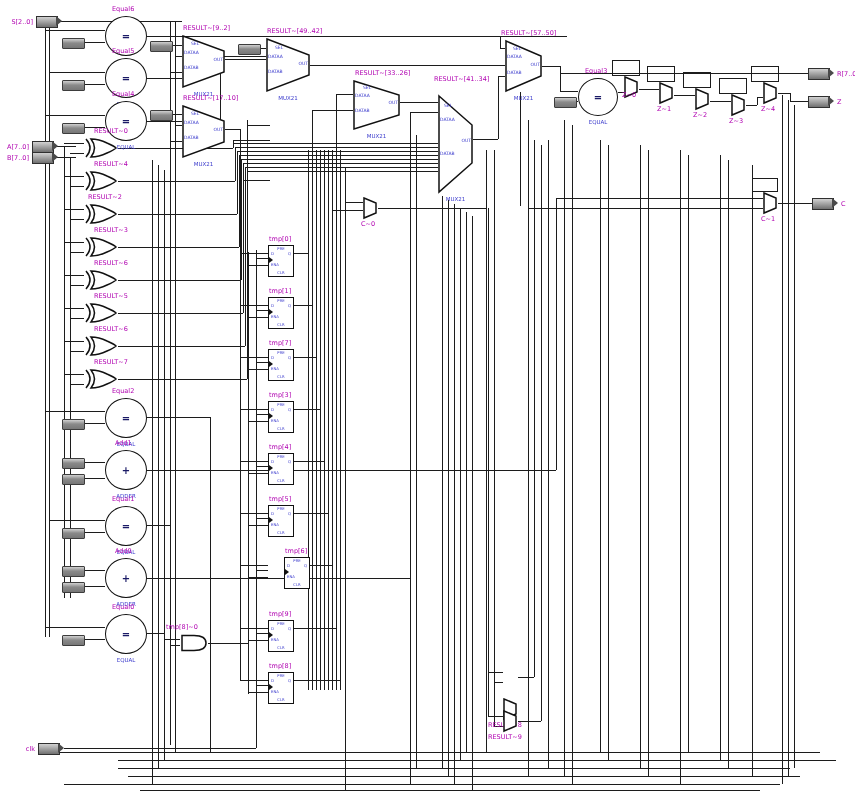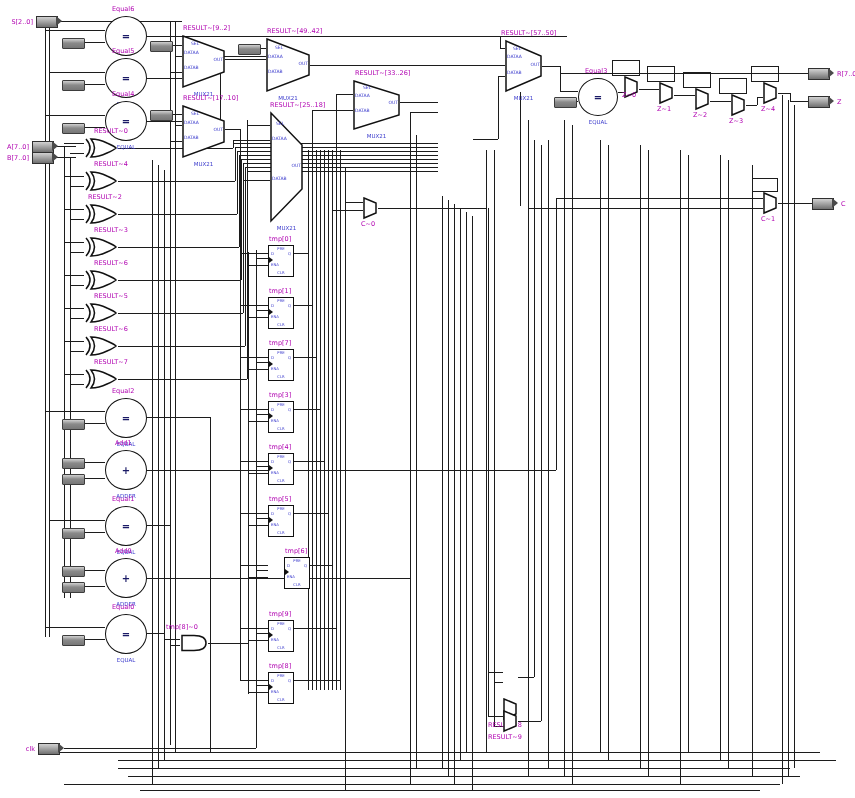--- a/index.html
+++ b/index.html
@@ -224,40 +224,40 @@
     <span class="nm" style="left:1px;top:-10px">RESULT~[49..42]</span>
     <svg class="shape" width="44" height="54">
         <polygon points="1,1 43,17 43,37 1,53"></polygon>
       </svg>
     <span class="pl" style="left:9px;top:8px">SEL</span>
     <span class="pl" style="left:2px;top:17px">DATAA</span>
     <span class="pl" style="left:2px;top:32px">DATAB</span>
     <span class="pl" style="right:2px;top:24px">OUT</span>
     <span class="tp" style="left:50%;bottom:-9px;transform:translateX(-50%)">MUX21</span>
   </div>
-  <div class="comp" style="left:270px;top:112px;width:33px;height:110px">
-    <span class="nm" style="left:0px;top:-10px">RESULT~[25..18]</span>
-    <svg class="shape" width="33" height="110">
-        <polygon points="1,1 32,33 32,77 1,109"></polygon>
-      </svg>
-    <span class="pl" style="left:6px;top:10px">SEL</span>
-    <span class="pl" style="left:2px;top:25px">DATAA</span>
-    <span class="pl" style="left:2px;top:65px">DATAB</span>
-    <span class="pl" style="right:2px;top:52px">OUT</span>
-    <span class="tp" style="left:50%;bottom:-9px;transform:translateX(-50%)">MUX21</span>
-  </div>
   <div class="comp" style="left:353px;top:80px;width:47px;height:50px">
     <span class="nm" style="left:2px;top:-10px">RESULT~[33..26]</span>
     <svg class="shape" width="47" height="50">
         <polygon points="1,1 46,15 46,35 1,49"></polygon>
       </svg>
     <span class="pl" style="left:10px;top:6px">SEL</span>
     <span class="pl" style="left:2px;top:14px">DATAA</span>
     <span class="pl" style="left:2px;top:29px">DATAB</span>
     <span class="pl" style="right:2px;top:21px">OUT</span>
+    <span class="tp" style="left:50%;bottom:-9px;transform:translateX(-50%)">MUX21</span>
+  </div>
+  <div class="comp" style="left:438px;top:95px;width:35px;height:98px">
+    <span class="nm" style="left:-4px;top:-19px">RESULT~[41..34]</span>
+    <svg class="shape" width="35" height="98">
+        <polygon points="1,1 34,30 34,68 1,97"></polygon>
+      </svg>
+    <span class="pl" style="left:6px;top:9px">SEL</span>
+    <span class="pl" style="left:2px;top:23px">DATAA</span>
+    <span class="pl" style="left:2px;top:57px">DATAB</span>
+    <span class="pl" style="right:2px;top:44px">OUT</span>
     <span class="tp" style="left:50%;bottom:-9px;transform:translateX(-50%)">MUX21</span>
   </div>
   <div class="comp" style="left:505px;top:40px;width:37px;height:52px">
     <span class="nm" style="left:-4px;top:-10px">RESULT~[57..50]</span>
     <svg class="shape" width="37" height="52">
         <polygon points="1,1 36,16 36,36 1,51"></polygon>
       </svg>
     <span class="pl" style="left:8px;top:7px">SEL</span>
     <span class="pl" style="left:2px;top:15px">DATAA</span>
     <span class="pl" style="left:2px;top:31px">DATAB</span>

